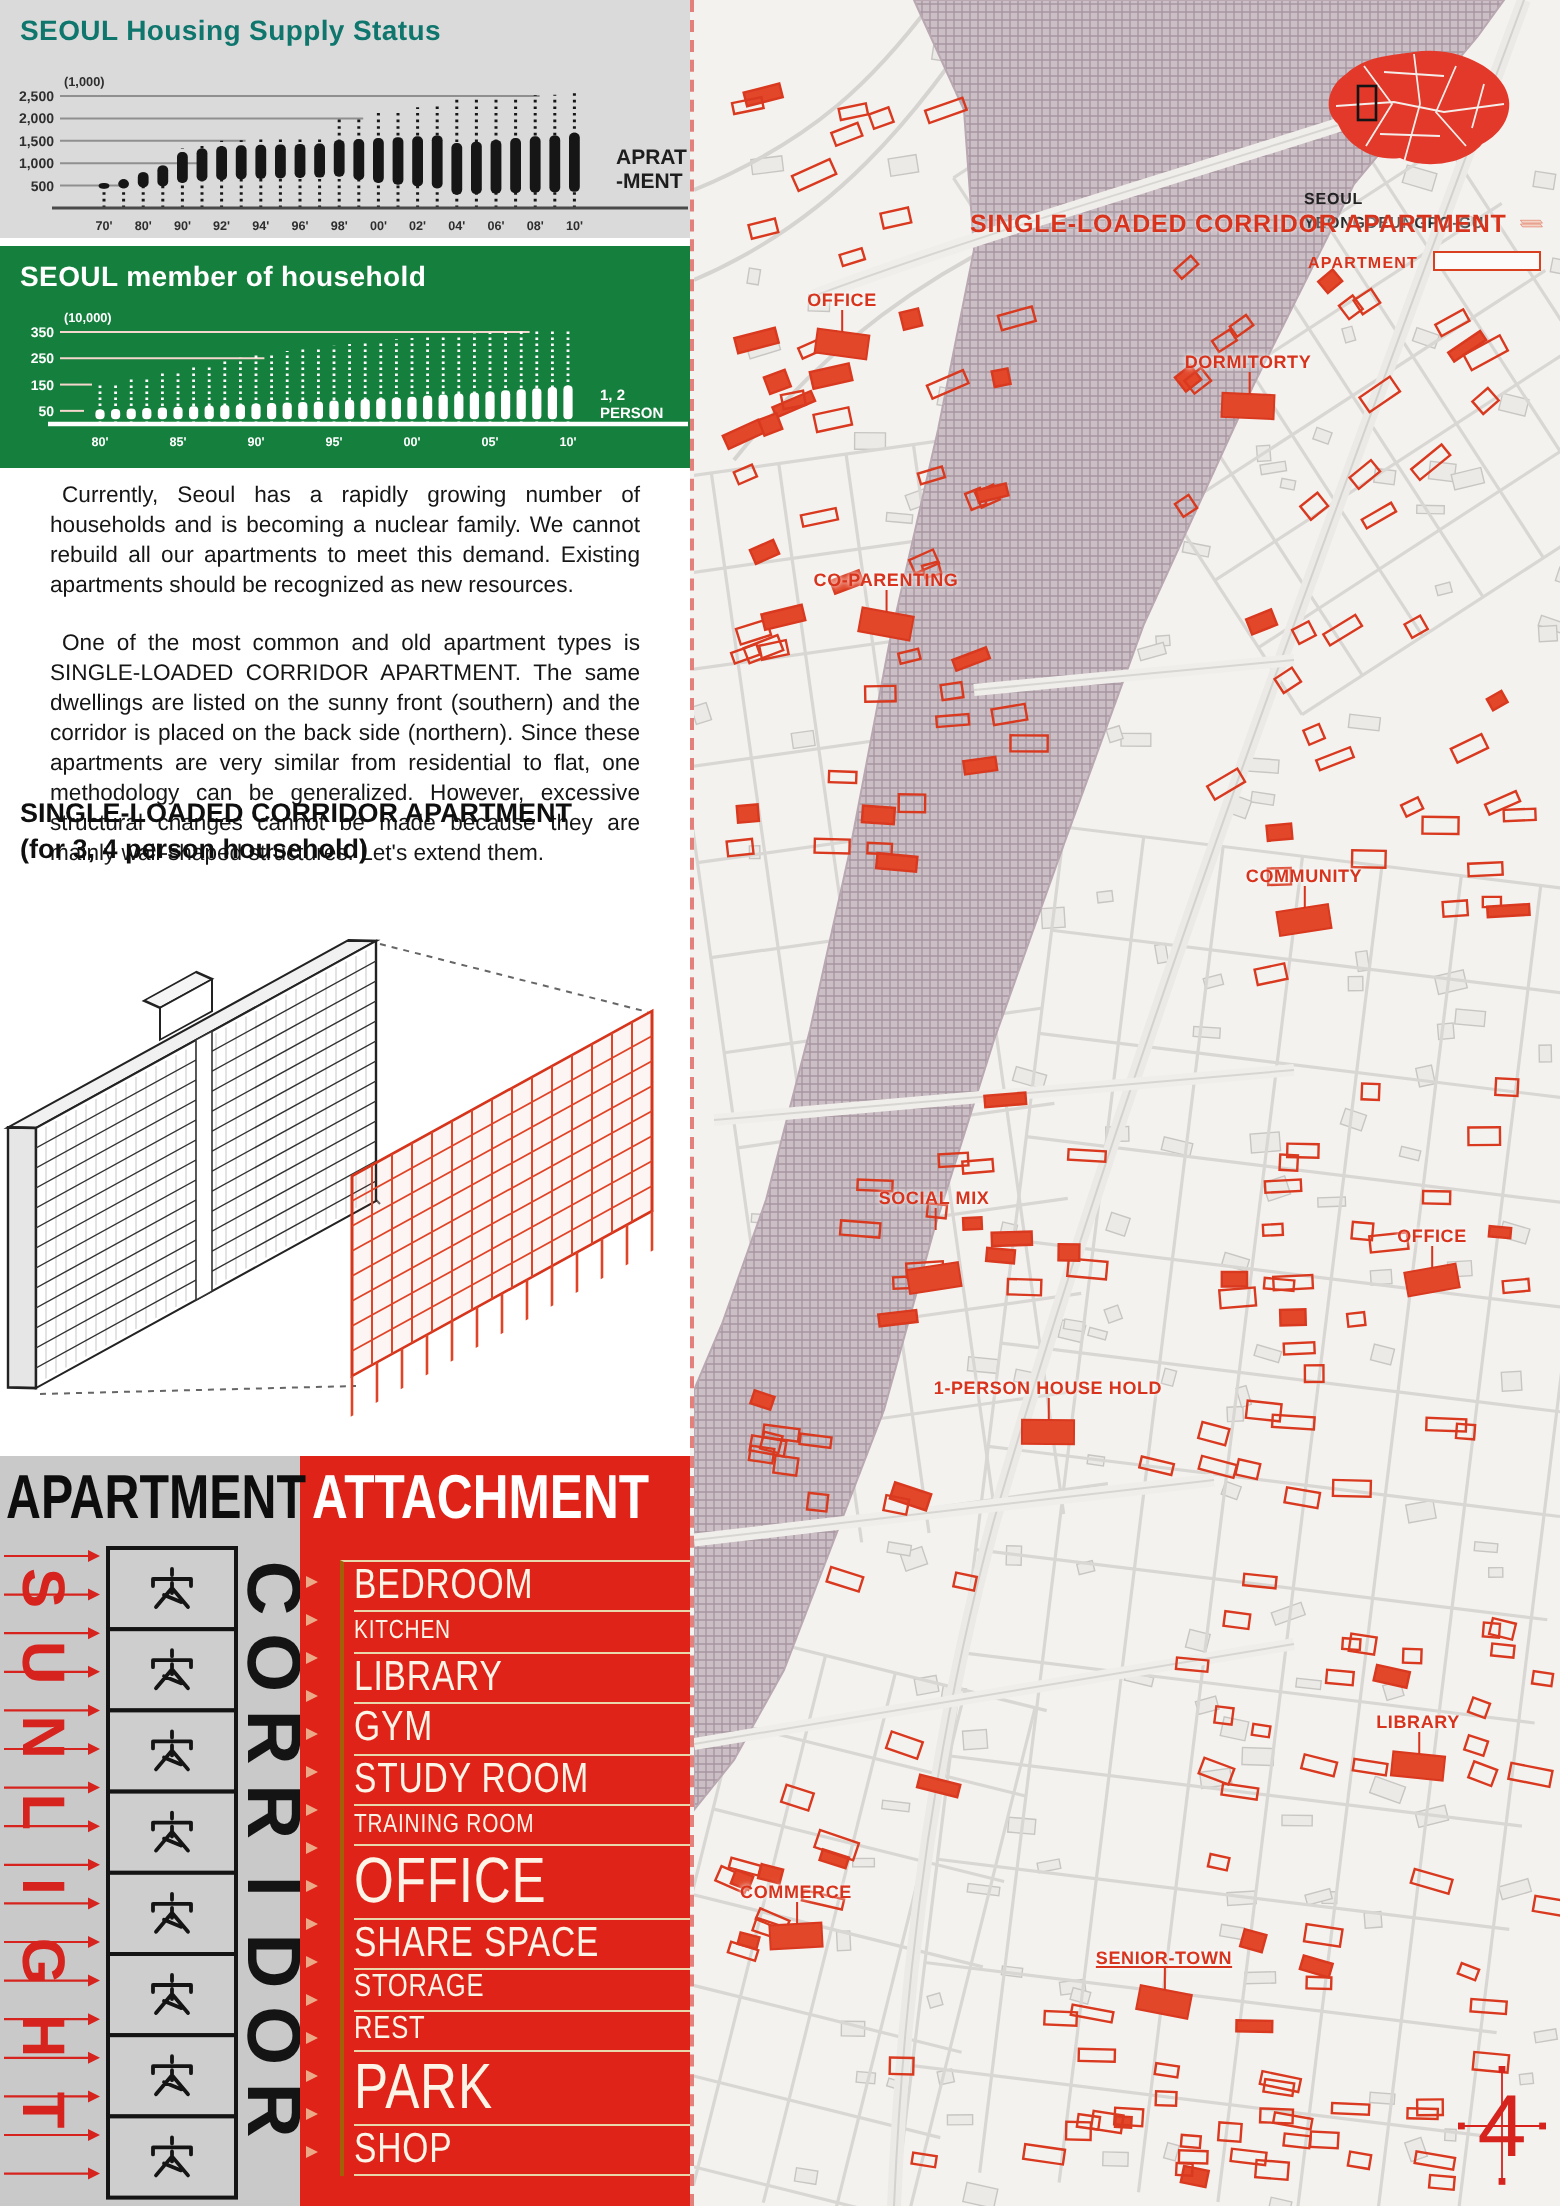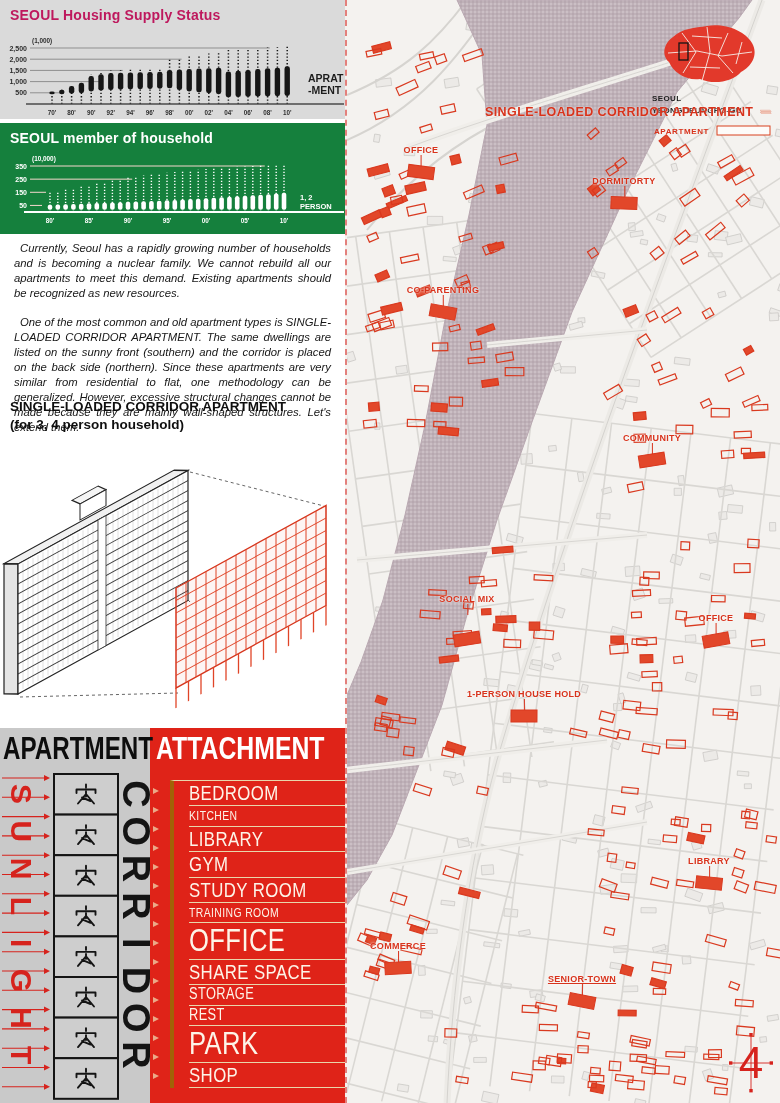--- a/index.html
+++ b/index.html
@@ -3,42 +3,42 @@
 <meta charset="utf-8">
 <style>
   html,body{margin:0;padding:0;background:#fff;}
   body{width:780px;height:1103px;position:relative;overflow:hidden;
        font-family:"Liberation Sans",sans-serif;}
   .page{position:absolute;inset:0;}
   
   .left-col{position:absolute;left:0;top:0;width:345px;height:1103px;background:#fff;}
   .supply-panel{position:absolute;top:0;left:0;width:345px;height:119px;background:#dadada;}
   .chart-title{position:absolute;top:7px;left:10px;font-size:14px;font-weight:bold;letter-spacing:.2px;}
-  .chart-title.dark{color:#be185d;}
+  .chart-title.dark{color:#0f766e;}
   .chart-title.light{color:#fff;}
   .supply-panel svg, .household-panel svg{position:absolute;left:0;}
   .household-panel{position:absolute;top:123px;left:0;width:345px;height:111px;background:#15803d;}
   .intro{position:absolute;top:241px;left:0;width:345px;padding:0 10px;box-sizing:border-box;}
-  .intro p{font-size:11.3px;line-height:1.33;text-align:justify;color:#161616;margin:0 4px 14px;text-indent:6px;font-style:italic;}
+  .intro p{font-size:11.3px;line-height:1.33;text-align:justify;color:#161616;margin:0 15px 14px;text-indent:6px;}
   .diagram-heading{position:absolute;top:398px;left:10px;margin:0;font-size:13.5px;line-height:1.3;color:#0f0f0f;}
   .axon{position:absolute;top:446px;left:0;width:345px;height:280px;}
   .steel-label{position:absolute;left:216px;top:232px;color:#d6231d;font-weight:bold;font-size:13.5px;letter-spacing:.3px;}
   
   .matrix{position:absolute;top:728px;left:0;width:345px;height:375px;background:#c9c9c9;overflow:hidden;}
   .red-box{position:absolute;left:150px;top:0;width:195px;height:375px;background:#df2318;}
   .hdr-apartment{position:absolute;left:3px;top:3px;font-size:31px;font-weight:bold;color:#0d0d0d;
                  transform:scaleX(.78);transform-origin:left top;white-space:nowrap;}
   .hdr-attachment{position:absolute;left:156px;top:3px;font-size:31px;font-weight:bold;color:#fff;
                  transform:scaleX(.80);transform-origin:left top;white-space:nowrap;}
   #matrixDecor{position:absolute;left:0;top:44px;}
   .strip-arrows{position:absolute;left:153px;top:60px;display:flex;flex-direction:column;gap:13px;}
   .strip-arrow{width:0;height:0;border-left:6px solid #eecaa4;border-top:3px solid transparent;
                border-bottom:3px solid transparent;opacity:.8;}
   .attach-list{position:absolute;left:170px;top:52px;width:170px;
-               border-left:4px solid #a16207;border-top:1.5px solid #e9d6ab;padding-left:15px;}
+               border-left:2px solid #a16207;border-top:1.5px solid #e9d6ab;padding-left:5px;}
   .attach-item{border-bottom:1.5px solid #e9d6ab;padding:1px 0 2px;line-height:1.02;white-space:nowrap;}
   .attach-item .t{display:inline-block;transform:scaleX(.8);transform-origin:0 50%;
                   letter-spacing:.5px;color:#fdf4e8;}
   .sz-sm .t{font-size:13px;}  .sz-md .t{font-size:16px;}
   .sz-lg .t{font-size:21px;}  .sz-xl .t{font-size:32px;}
   
   .map{position:absolute;left:345px;top:0;width:435px;height:1103px;background:#f4f2ef;
        border-left:2px dashed rgba(214,35,29,.55);box-sizing:border-box;overflow:hidden;}
   #mapSvg{position:absolute;left:0;top:0;}
   .map-label{position:absolute;transform:translate(-50%,-50%);color:#d8331c;font-weight:bold;

